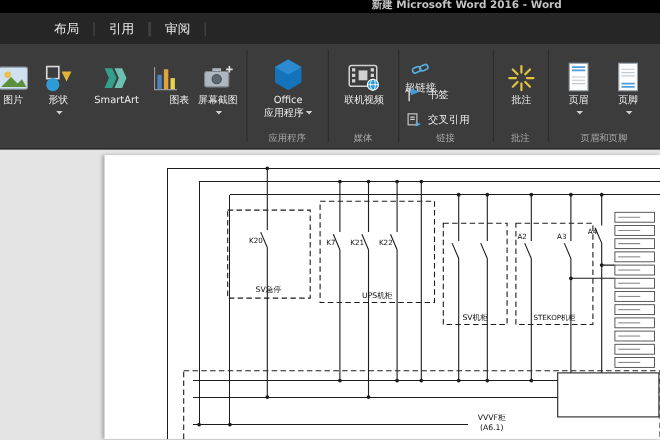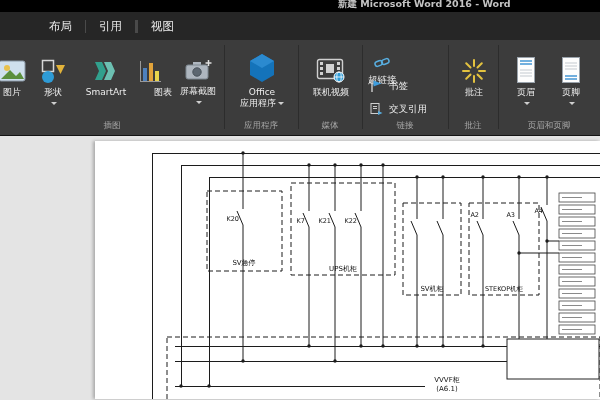--- a/index.html
+++ b/index.html
@@ -41,22 +41,22 @@
   <div class="titlebar">
     <span class="t">新建 Microsoft Word 2016 - Word</span>
   </div>
 
   <div class="tabrow">
     <span class="tab first">布局</span>
     <i class="tabsep"></i>
     <span class="tab">引用</span>
     <i class="tabsep"></i>
     <i class="tabsep"></i>
+    <span class="tab">审阅</span>
     <i class="tabsep"></i>
-    <span class="tab">视图</span>
   </div>
 
   <div class="ribbon">
 
     <div class="bigbtn" style="left:-10px;width:44px;">
       <div class="ic">
         <svg width="28" height="26" viewBox="0 0 28 26">
           <rect x="1" y="3" width="26" height="20" rx="2" fill="#cfe0ee" stroke="#8a98a6"></rect>
           <circle cx="9" cy="10" r="3" fill="#e8c14d"></circle>
           <polygon points="3,21 12,12 18,18 22,14 26,21" fill="#5b8f3e"></polygon>
@@ -107,21 +107,20 @@
           <rect x="2" y="7" width="22" height="14" rx="2" fill="#aeb6bf" stroke="#7d8790"></rect>
           <circle cx="13" cy="14" r="4.2" fill="#5d6771" stroke="#49525a"></circle>
           <line x1="24.5" y1="2" x2="24.5" y2="8" stroke="#e0e0e0" stroke-width="1.5"></line>
           <line x1="21.5" y1="5" x2="27.5" y2="5" stroke="#e0e0e0" stroke-width="1.5"></line>
         </svg>
       </div>
       <div class="lb">屏幕截图</div>
       <div class="arrow"><span class="dd"></span></div>
     </div>
 
-    <div class="glabel" style="left:0;width:224px;">插图</div>
     <div class="gsep" style="left:224px;"></div>
 
     <div class="bigbtn" style="left:230px;width:64px;">
       <div class="ic">
         <svg width="30" height="32" viewBox="0 0 30 32">
           <polygon points="15,2 27,9 27,23 15,30 3,23 3,9" fill="#1473ba"></polygon>
           <polygon points="15,2 27,9 15,16 3,9" fill="#2b8ad0"></polygon>
         </svg>
       </div>
       <div class="lb">

